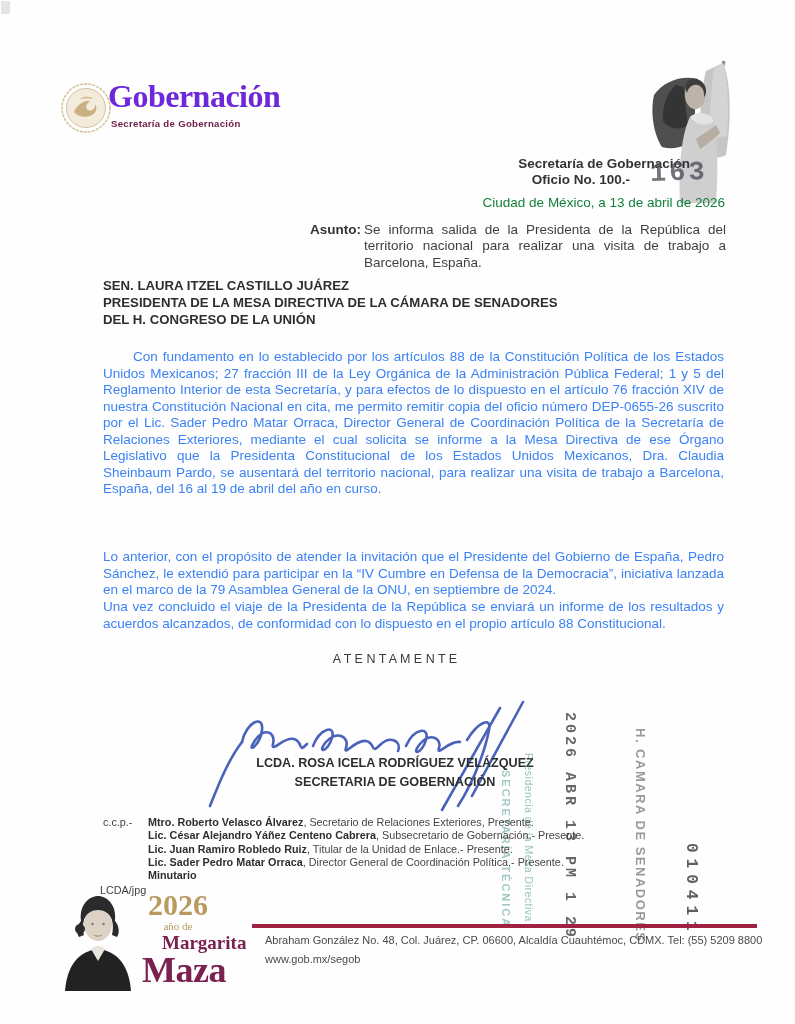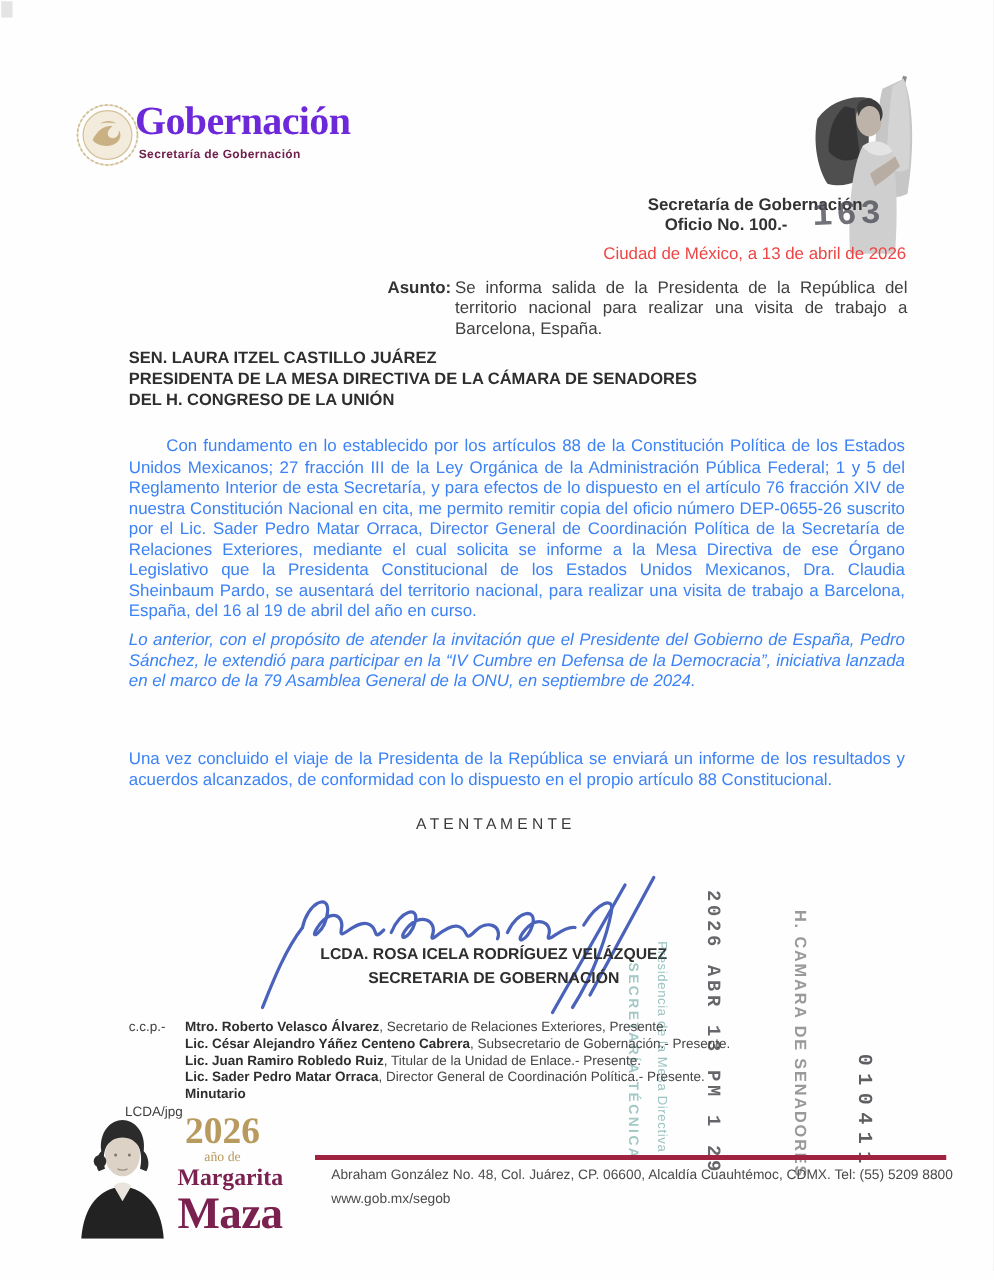--- a/index.html
+++ b/index.html
@@ -14,21 +14,21 @@
   
   .brand-word { font-family:"Liberation Serif", serif; font-weight:700; font-size:32px; color:#6d28d9; letter-spacing:-0.5px; }
   .brand-sub  { font-size:9.6px; font-weight:700; color:#70204c; letter-spacing:0.3px; }
 
   
   .ofc-line { font-size:13.5px; font-weight:700; color:#333; text-align:right; }
   .stamp-num {
     font-family:"Liberation Mono", monospace; font-weight:700; font-size:27px;
     color:#50505a; letter-spacing:3px; transform:rotate(-2deg); opacity:.8;
   }
-  .date-line { font-size:13.5px; text-align:right; color:#ef4444; }
+  .date-line { font-size:13.5px; text-align:right; color:#15803d; }
 
   
   .subject-label { font-size:13.5px; font-weight:700; color:#333; }
   .subject-text  { font-size:13.5px; line-height:16.4px; text-align:justify; color:#3f3f3f; }
 
   
   .recipient div { font-size:13.2px; font-weight:700; color:#2e2e2e; line-height:17px; }
   .recipient .presente { letter-spacing:2px; }
 
   
@@ -59,21 +59,21 @@
   
   .ccp-label { font-size:10.8px; color:#3f3f3f; }
   .ccp-entries div { font-size:10.8px; line-height:13.3px; color:#454545; }
   .ccp-entries b { color:#2e2e2e; }
   .initials { font-size:10.8px; color:#3f3f3f; }
 
   
   .year-block { width:72px; text-align:center; font-family:"Liberation Serif", serif; }
   .year-big   { font-size:30px; font-weight:700; color:#b89a5e; line-height:1; }
   .year-sub   { font-size:11px; color:#b89a5e; line-height:1.2; }
-  .name-top   { font-size:19px; font-weight:700; color:#7b2150; line-height:1.1; }
+  .name-top   { font-size:19px; font-weight:700; color:#7b2150; line-height:1.1;margin-left:20px; }
   .name-bottom{ font-size:36px; font-weight:700; color:#7b2150; line-height:0.9; letter-spacing:-0.5px; }
   .footer-rule{ width:505px; height:4px; background:#9f2241; }
   .footer-addr, .footer-web { font-size:11px; color:#4a4a4a; }
 
   .corner-smudge { width:9px; height:13px; background:#d9d9d9; opacity:.7; }
 </style>
 </head>
 <body>
 
 <div class="page">
@@ -121,21 +121,21 @@
   <div class="abs subject-label" style="left:310px; top:222px;">Asunto:</div>
   <div class="abs subject-text" style="left:364px; top:222px; width:362px;">Se informa salida de la Presidenta de la República del territorio nacional para realizar una visita de trabajo a Barcelona, España.</div>
 
   <div class="abs recipient" style="left:103px; top:277px;">
     <div>SEN. LAURA ITZEL CASTILLO JUÁREZ</div>
     <div>PRESIDENTA DE LA MESA DIRECTIVA DE LA CÁMARA DE SENADORES</div>
     <div>DEL H. CONGRESO DE LA UNIÓN</div>
   </div>
 
   <div class="abs para indent" style="left:103px; top:349px;">Con fundamento en lo establecido por los artículos 88 de la Constitución Política de los Estados Unidos Mexicanos; 27 fracción III de la Ley Orgánica de la Administración Pública Federal; 1 y 5 del Reglamento Interior de esta Secretaría, y para efectos de lo dispuesto en el artículo 76 fracción XIV de nuestra Constitución Nacional en cita, me permito remitir copia del oficio número DEP-0655-26 suscrito por el Lic. Sader Pedro Matar Orraca, Director General de Coordinación Política de la Secretaría de Relaciones Exteriores, mediante el cual solicita se informe a la Mesa Directiva de ese Órgano Legislativo que la Presidenta Constitucional de los Estados Unidos Mexicanos, Dra. Claudia Sheinbaum Pardo, se ausentará del territorio nacional, para realizar una visita de trabajo a Barcelona, España, del 16 al 19 de abril del año en curso.</div>
-  <div class="abs para" style="left:103px; top:504px;font-style:italic;">Lo anterior, con el propósito de atender la invitación que el Presidente del Gobierno de España, Pedro Sánchez, le extendió para participar en la “IV Cumbre en Defensa de la Democracia”, iniciativa lanzada en el marco de la 79 Asamblea General de la ONU, en septiembre de 2024.</div>
+  <div class="abs para" style="left:103px; top:549px;">Lo anterior, con el propósito de atender la invitación que el Presidente del Gobierno de España, Pedro Sánchez, le extendió para participar en la “IV Cumbre en Defensa de la Democracia”, iniciativa lanzada en el marco de la 79 Asamblea General de la ONU, en septiembre de 2024.</div>
   <div class="abs para" style="left:103px; top:599px;">Una vez concluido el viaje de la Presidenta de la República se enviará un informe de los resultados y acuerdos alcanzados, de conformidad con lo dispuesto en el propio artículo 88 Constitucional.</div>
 
   <div class="abs atentamente" style="left:285px; top:652px;">A T E N T A M E N T E</div>
 
   <div class="abs" style="left:180px; top:694px; width:370px; height:128px;">
     <svg width="370" height="128" viewBox="0 0 370 128" fill="none">
       <g stroke="#3b55b5" stroke-width="2.6" stroke-linecap="round" opacity="0.92">
         <path d="M30,112 C38,92 48,66 62,48"></path>
         <path d="M62,48 C66,28 84,20 82,36 C80,52 66,60 74,48 C84,32 96,38 93,50 C91,60 104,42 114,45 C124,48 117,60 127,50"></path>
         <path d="M133,52 C140,34 156,30 152,44 C148,58 136,60 146,48 C156,36 170,42 166,54 C163,63 176,45 186,47 C196,49 190,61 200,51 C210,41 222,47 218,57"></path>

